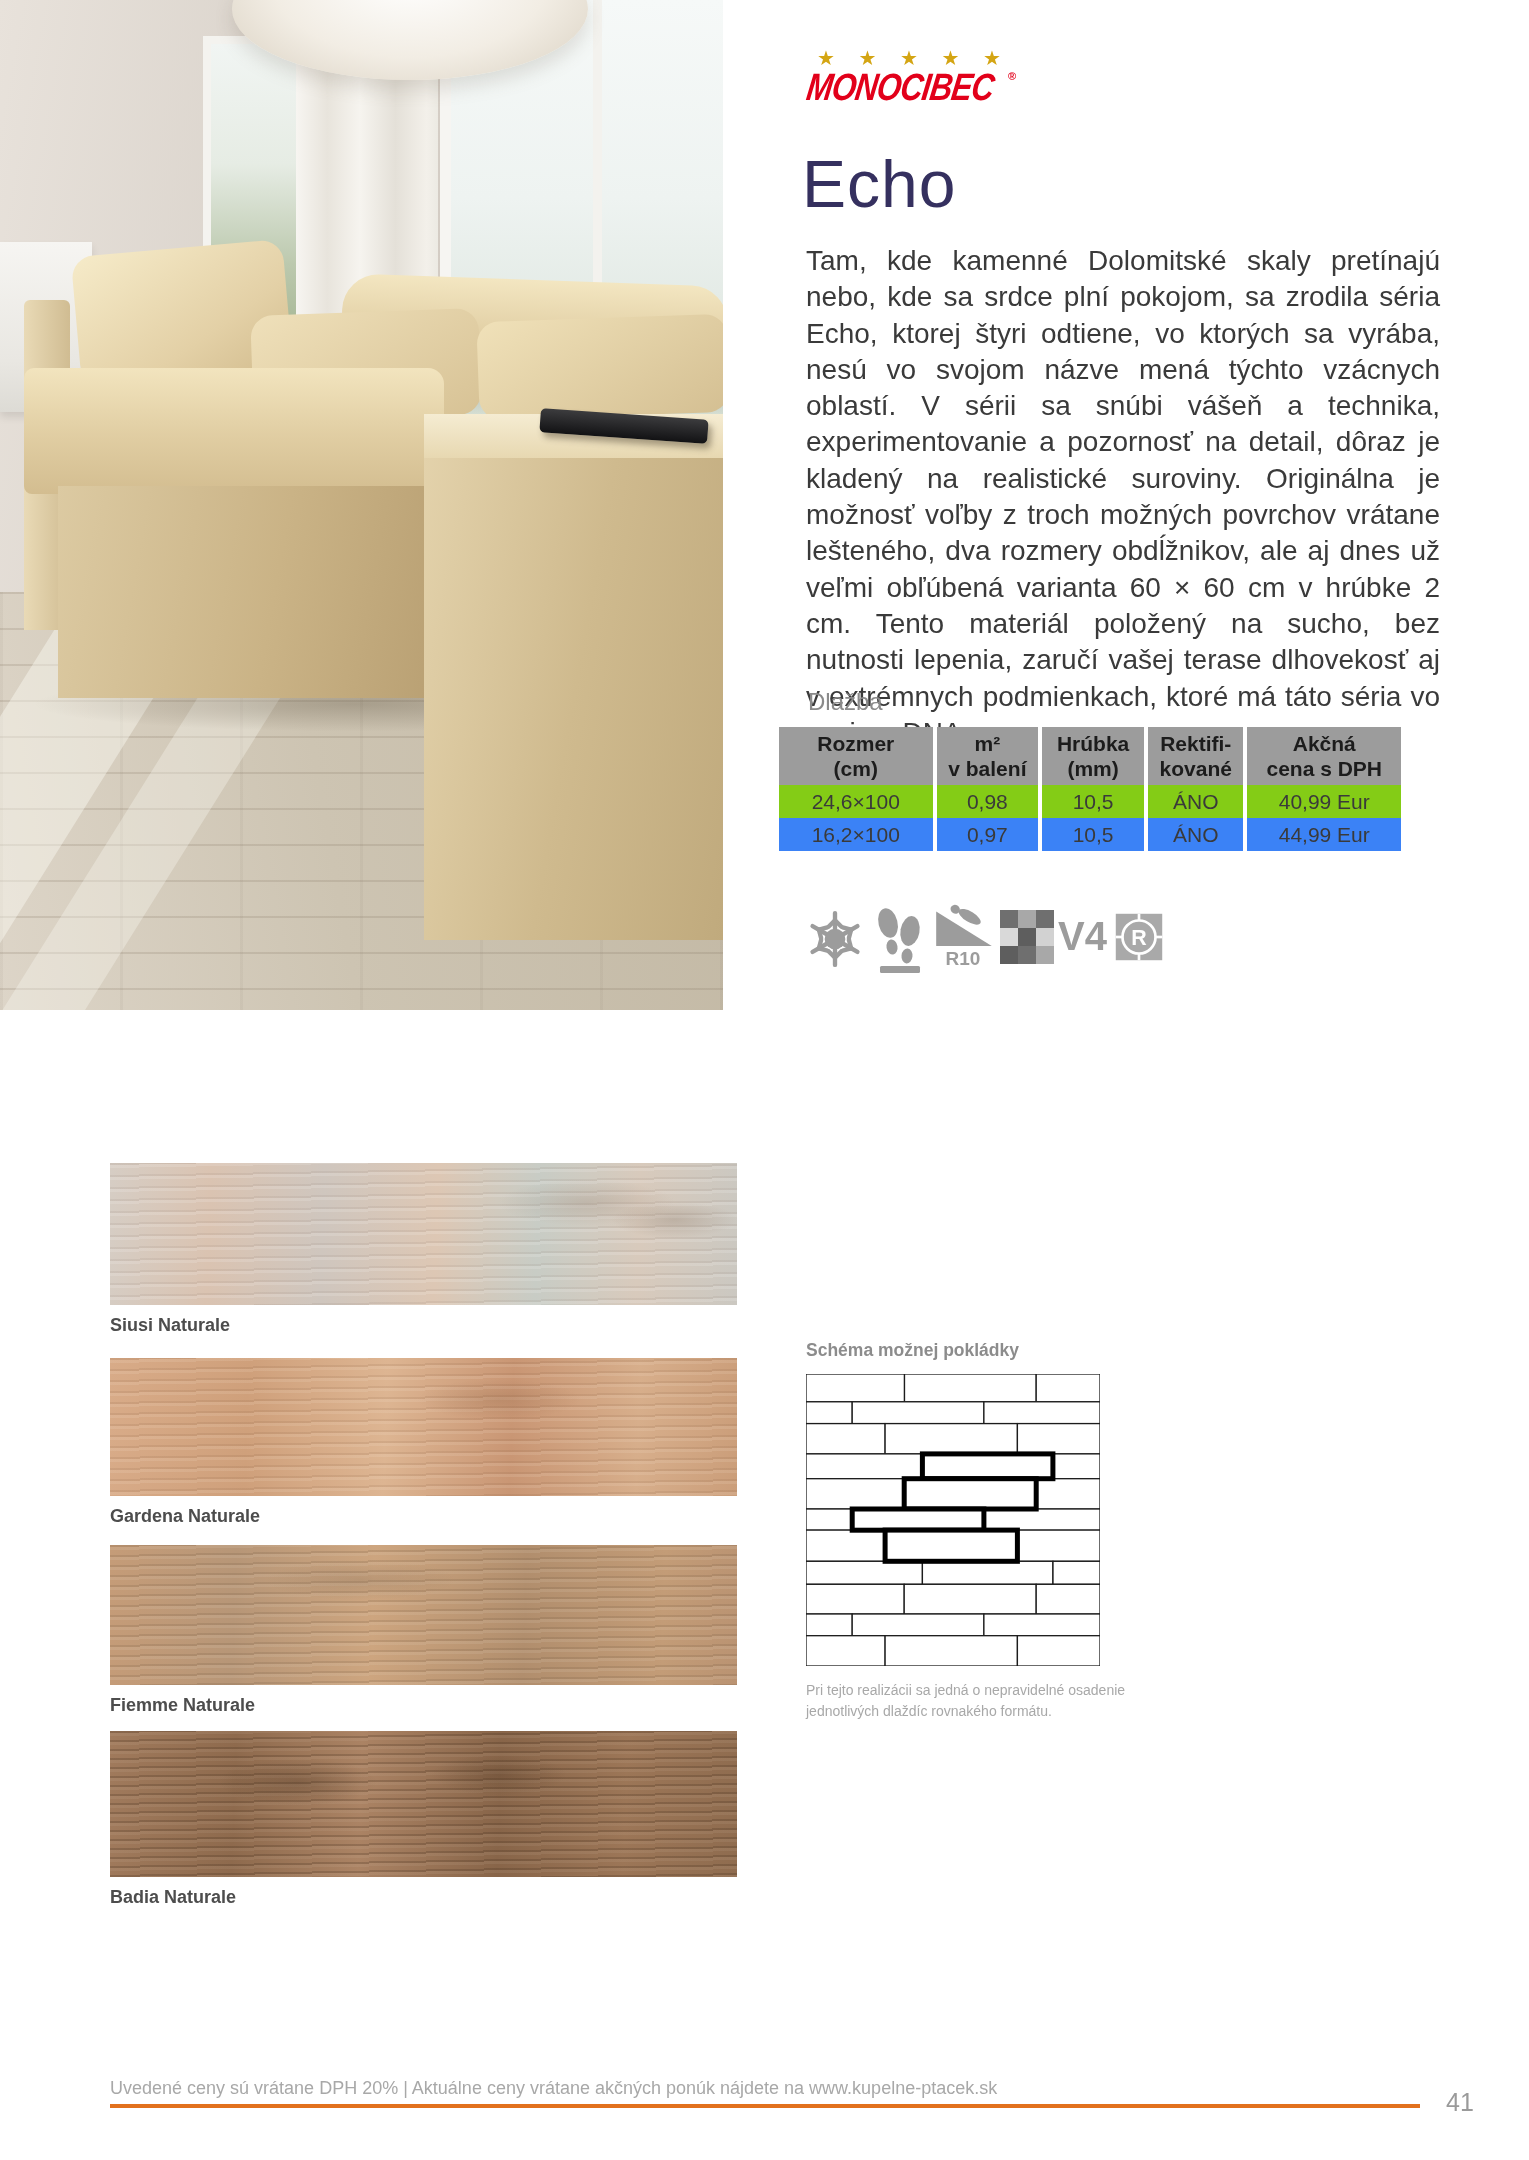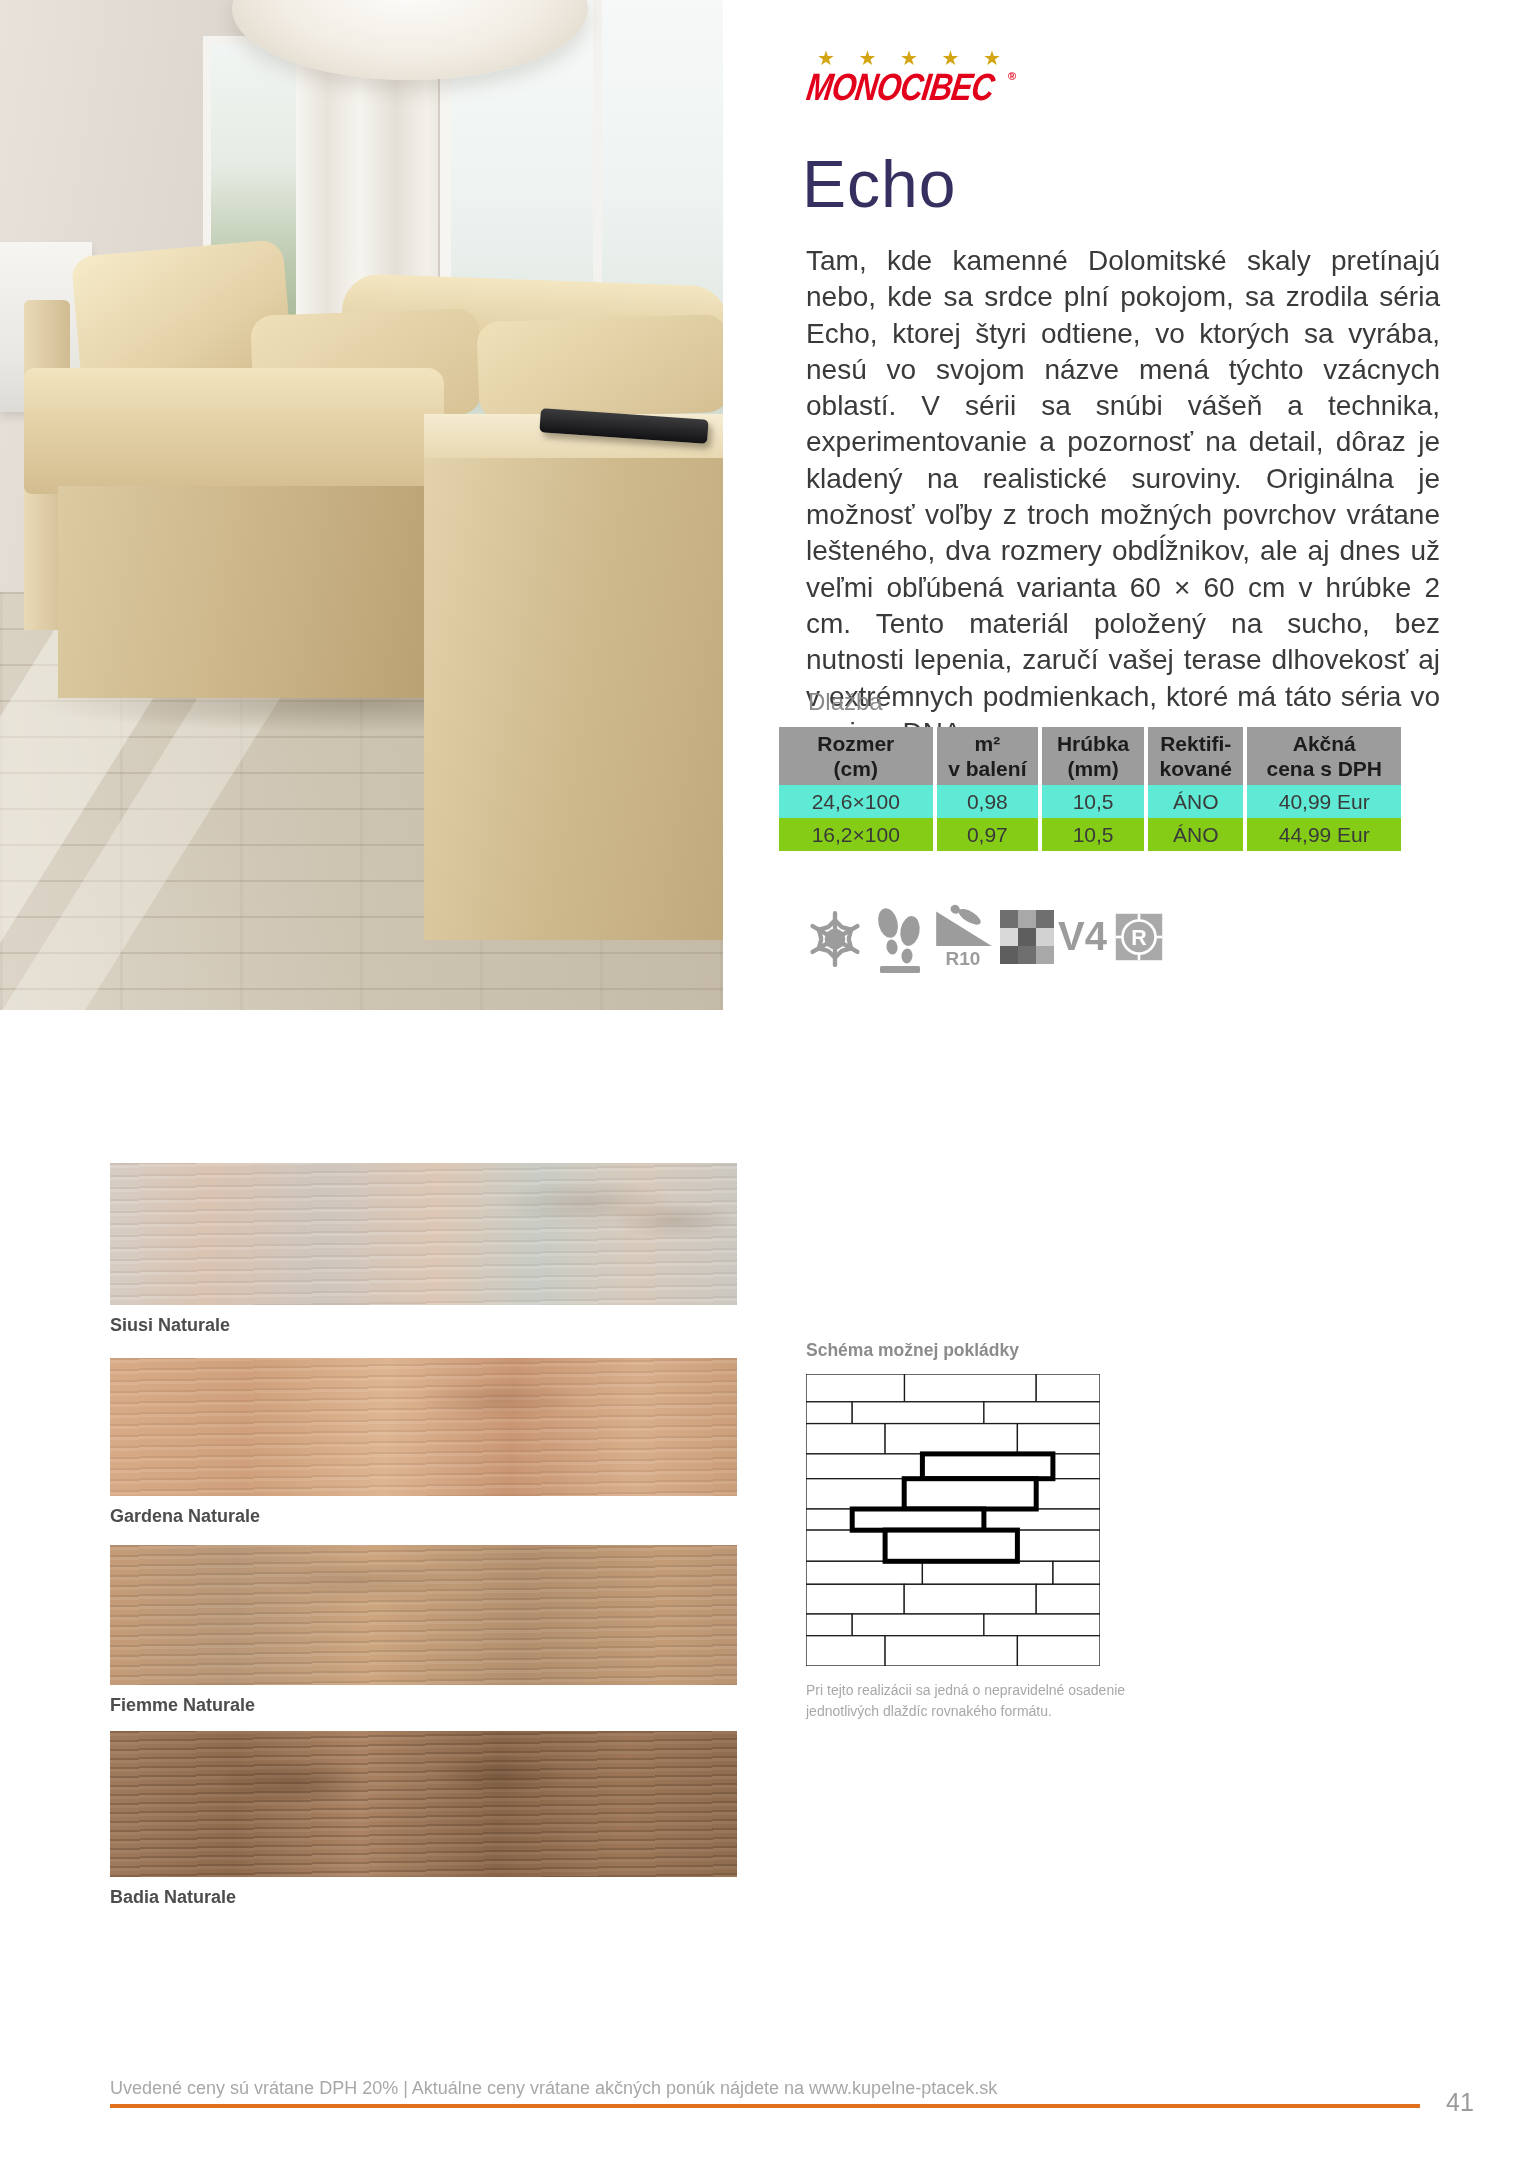--- a/index.html
+++ b/index.html
@@ -73,22 +73,22 @@
   .intro{left:806px;top:243px;width:634px;font-size:28px;line-height:36.3px;color:#3a3a3a;
       text-align:justify;}
 
   
   .section-label{left:808px;top:688px;font-size:24px;color:#8a8a8a;}
   .price-table{left:779px;top:727px;width:622px;border-collapse:collapse;table-layout:fixed;}
   .price-table th{background:#9c9c9c;color:#1c1c1c;font-size:21px;font-weight:bold;line-height:25px;
       height:58px;text-align:center;vertical-align:middle;padding:0;}
   .price-table th+th, .price-table td+td{border-left:4px solid #ffffff;}
   .price-table td{font-size:21px;color:#3a3a3a;text-align:center;height:33px;padding:0;}
-  .row-odd td{background:#5eead4;}
-  .row-even td{background:#84cc16;}
+  .row-odd td{background:#84cc16;}
+  .row-even td{background:#3b82f6;}
   .col-1{width:25%;} .col-2{width:17%;} .col-3{width:17%;} .col-4{width:16%;} .col-5{width:25%;}
 
   
   .icon-label{color:#9c9c9c;font-weight:bold;text-align:center;}
   .v4-label{left:1058px;top:914px;font-size:40px;color:#9c9c9c;font-weight:bold;}
   .r10-label{left:934px;top:948px;width:58px;font-size:19px;}
 
   
   .swatch{left:110px;width:627px;}
   .swatch-label{left:110px;font-size:18px;font-weight:bold;color:#4d4d4d;}

